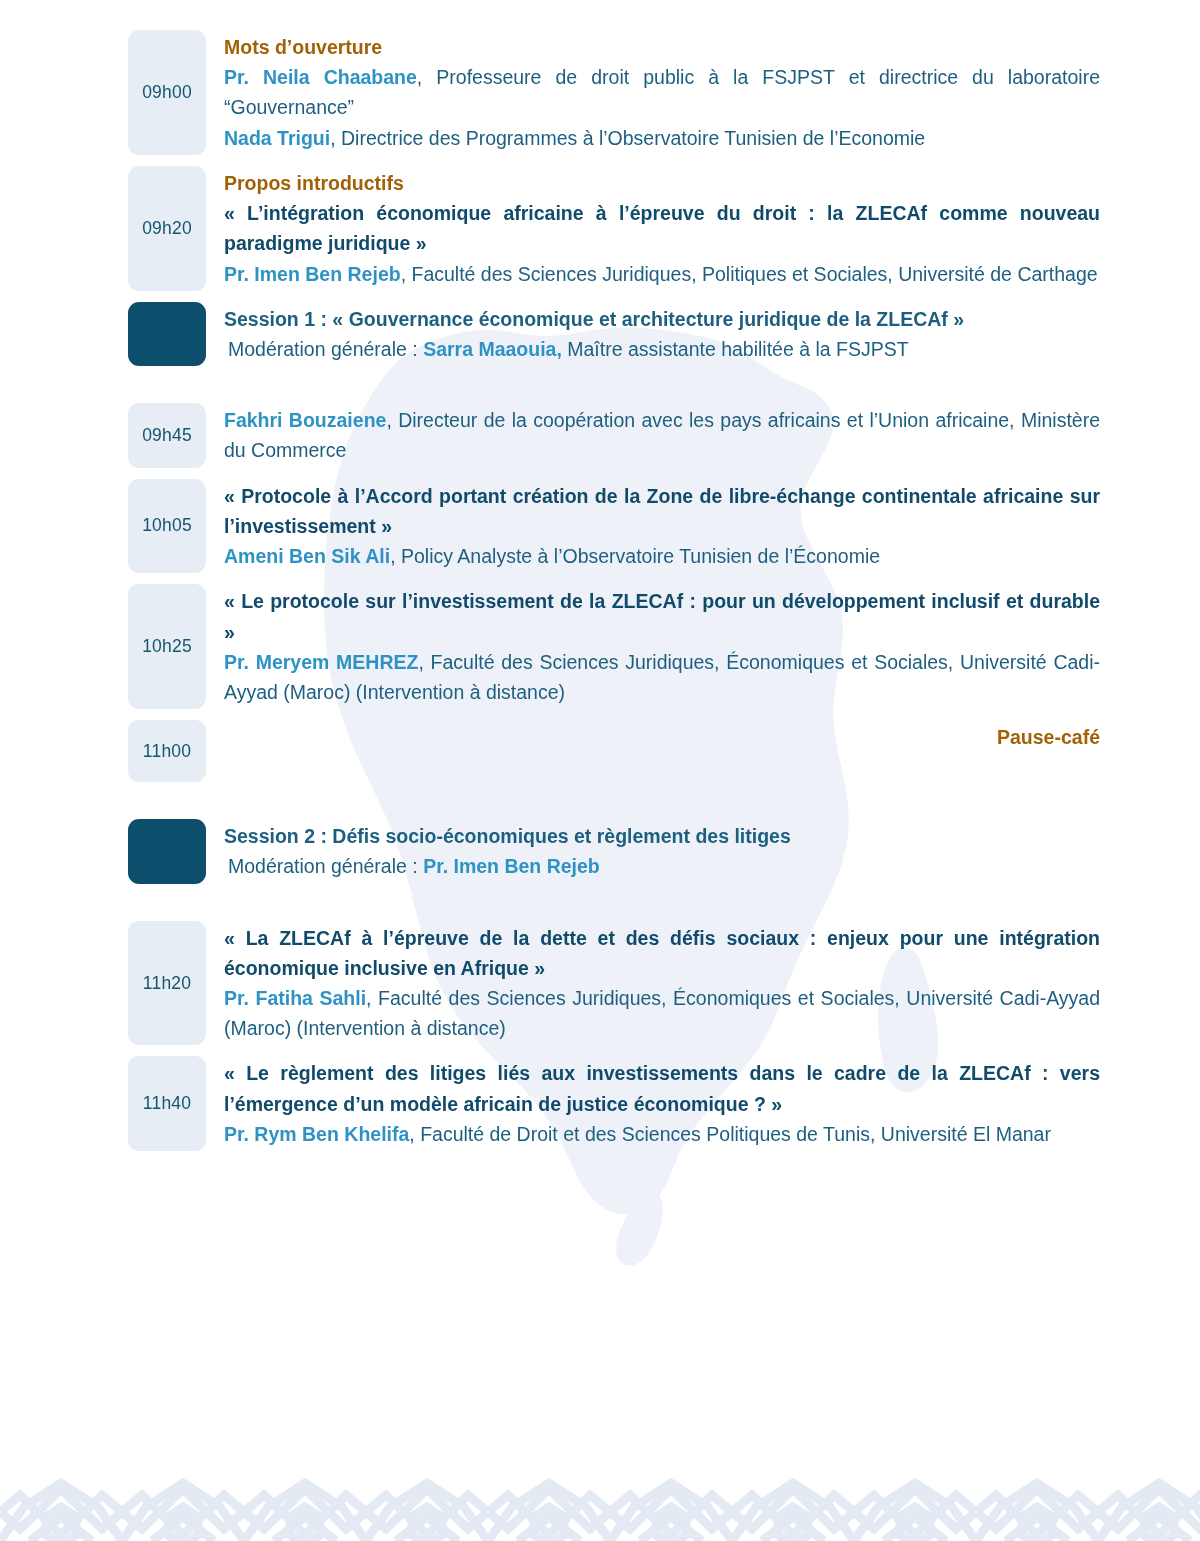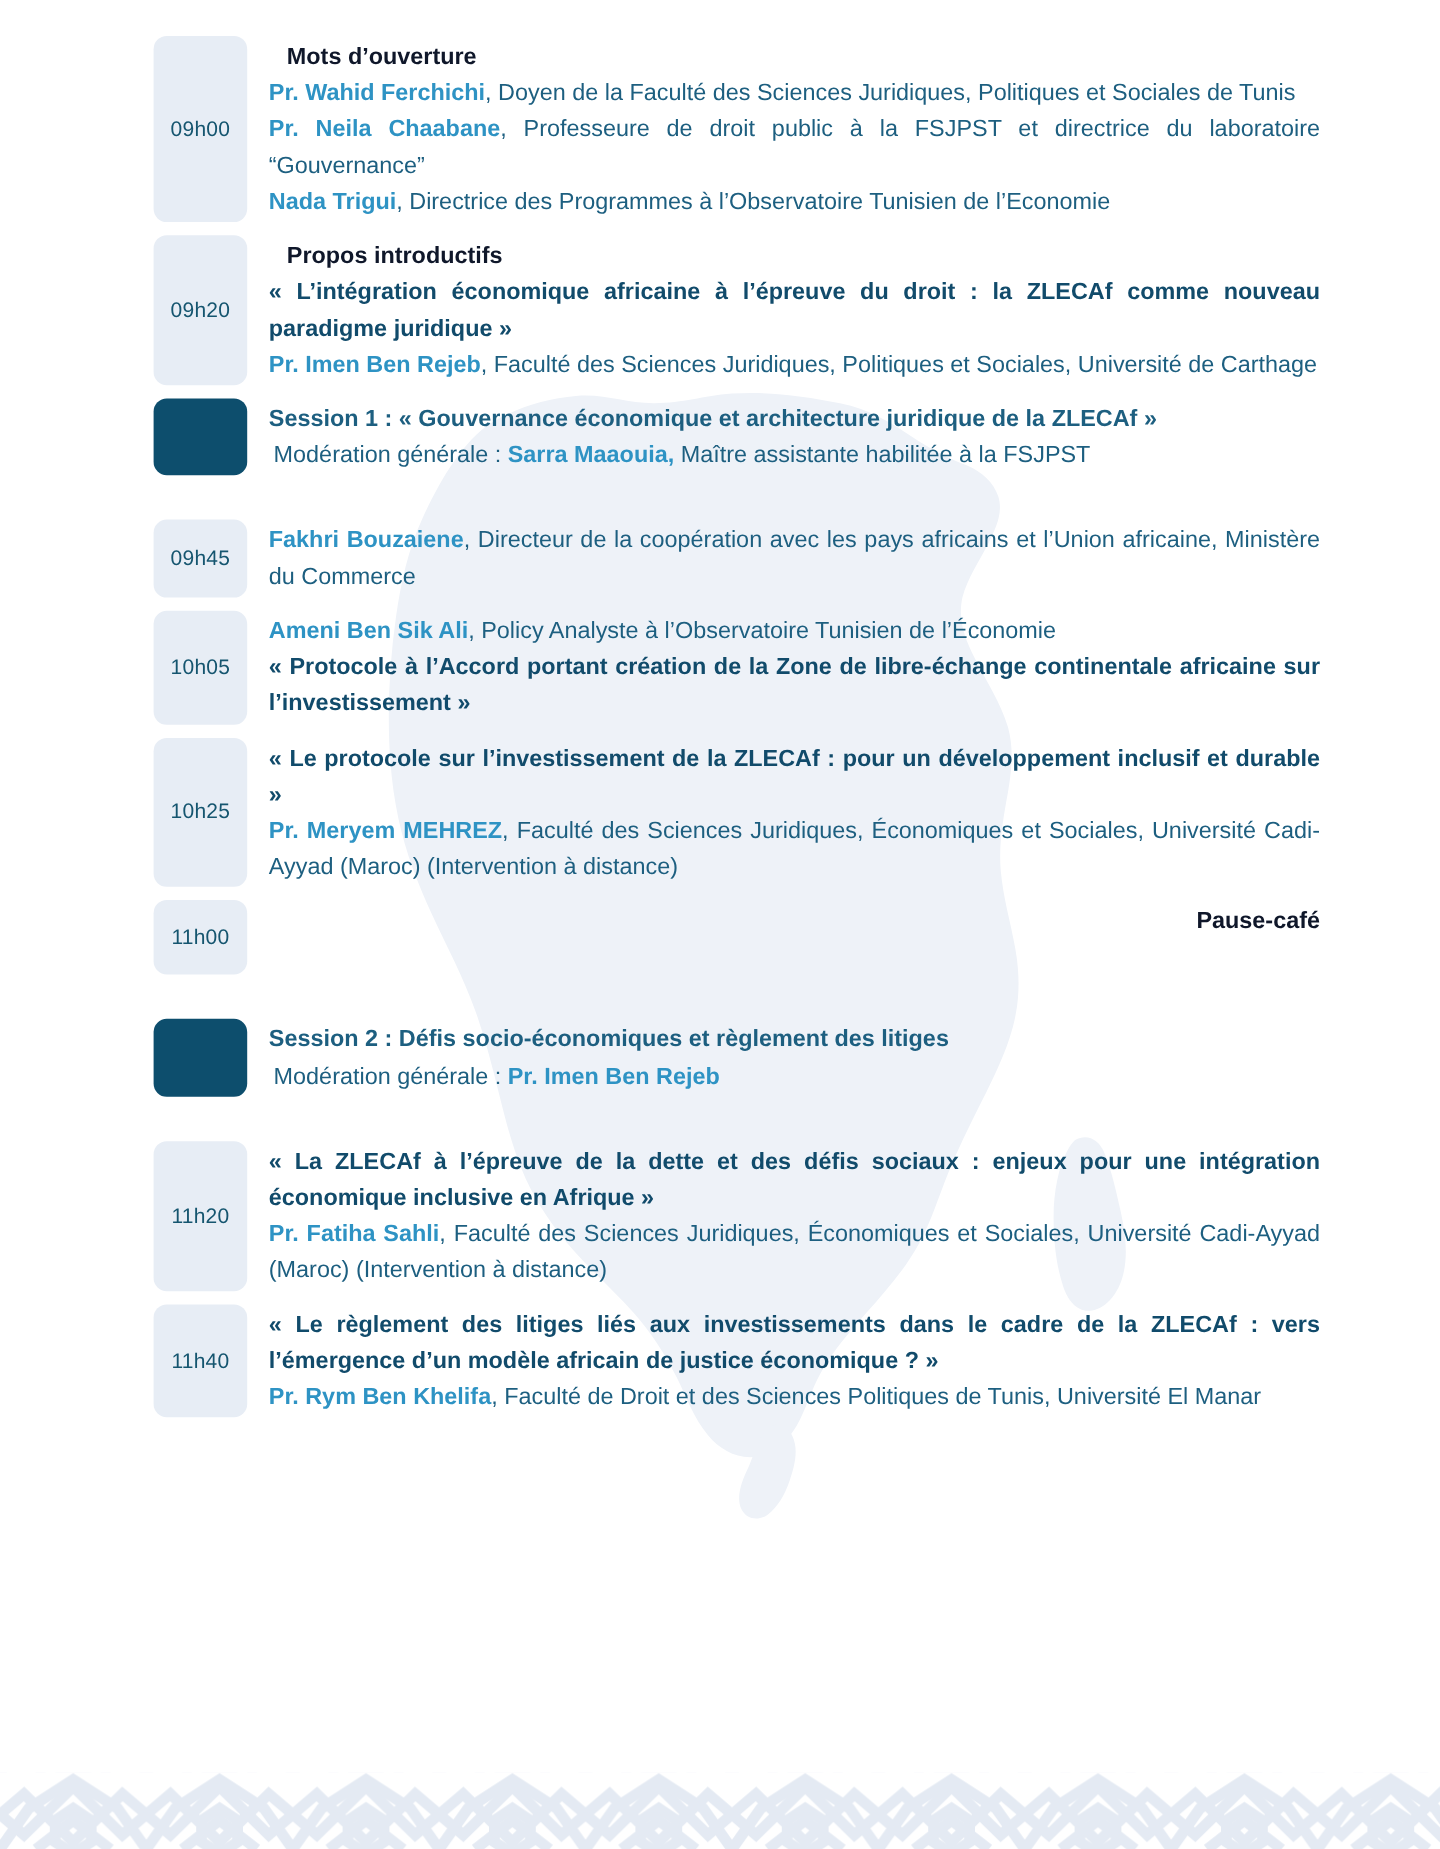--- a/index.html
+++ b/index.html
@@ -86,22 +86,21 @@
     margin: 0;
     font-size: 19.5px;
     line-height: 1.55;
     color: #1d5f80;
     text-align: justify;
   }
   .row-body p.nojust { text-align: right; }
 
   .bold-title {
     font-weight: bold;
-    color: #0f172a;
-    margin-left: 15px;
+    color: #a16207;
   }
 
   .quoted-title {
     font-weight: bold;
     color: #114b6b;
   }
 
   .speaker {
     font-weight: bold;
     color: #2e93c4;
@@ -176,21 +175,20 @@
     </pattern>
   </defs>
   <rect x="0" y="0" width="1200" height="64" fill="url(#arab)"></rect>
 </svg>
 
 <div id="schedule">
     <div class="row">
       <div class="time-chip">09h00</div>
       <div class="row-body">
         <p><span class="bold-title">Mots d’ouverture</span></p>
-        <p><span class="speaker">Pr. Wahid Ferchichi</span><span>, Doyen de la Faculté des Sciences Juridiques, Politiques et Sociales de Tunis</span></p>
         <p><span class="speaker">Pr. Neila Chaabane</span><span>, Professeure de droit public à la FSJPST et directrice du laboratoire “Gouvernance”</span></p>
         <p><span class="speaker">Nada Trigui</span><span>, Directrice des Programmes à l’Observatoire Tunisien de l’Economie</span></p>
       </div>
     </div>
     <div class="row">
       <div class="time-chip">09h20</div>
       <div class="row-body">
         <p><span class="bold-title">Propos introductifs</span></p>
         <p><span class="quoted-title">« L’intégration économique africaine à l’épreuve du droit : la ZLECAf comme nouveau paradigme juridique »</span></p>
         <p><span class="speaker">Pr. Imen Ben Rejeb</span><span>, Faculté des Sciences Juridiques, Politiques et Sociales, Université de Carthage</span></p>
@@ -206,22 +204,22 @@
     <div class="spacer-lg"></div>
     <div class="row">
       <div class="time-chip">09h45</div>
       <div class="row-body">
         <p><span class="speaker">Fakhri Bouzaiene</span><span>, Directeur de la coopération avec les pays africains et l’Union africaine, Ministère du Commerce</span></p>
       </div>
     </div>
     <div class="row">
       <div class="time-chip">10h05</div>
       <div class="row-body">
+        <p><span class="quoted-title">« Protocole à l’Accord portant création de la Zone de libre-échange continentale africaine sur l’investissement »</span></p>
         <p><span class="speaker">Ameni Ben Sik Ali</span><span>, Policy Analyste à l’Observatoire Tunisien de l’Économie</span></p>
-        <p><span class="quoted-title">« Protocole à l’Accord portant création de la Zone de libre-échange continentale africaine sur l’investissement »</span></p>
       </div>
     </div>
     <div class="row">
       <div class="time-chip">10h25</div>
       <div class="row-body">
         <p><span class="quoted-title">« Le protocole sur l’investissement de la ZLECAf : pour un développement inclusif et durable »</span></p>
         <p><span class="speaker">Pr. Meryem MEHREZ</span><span>, Faculté des Sciences Juridiques, Économiques et Sociales, Université Cadi-Ayyad (Maroc) (Intervention à distance)</span></p>
       </div>
     </div>
     <div class="row pause">

